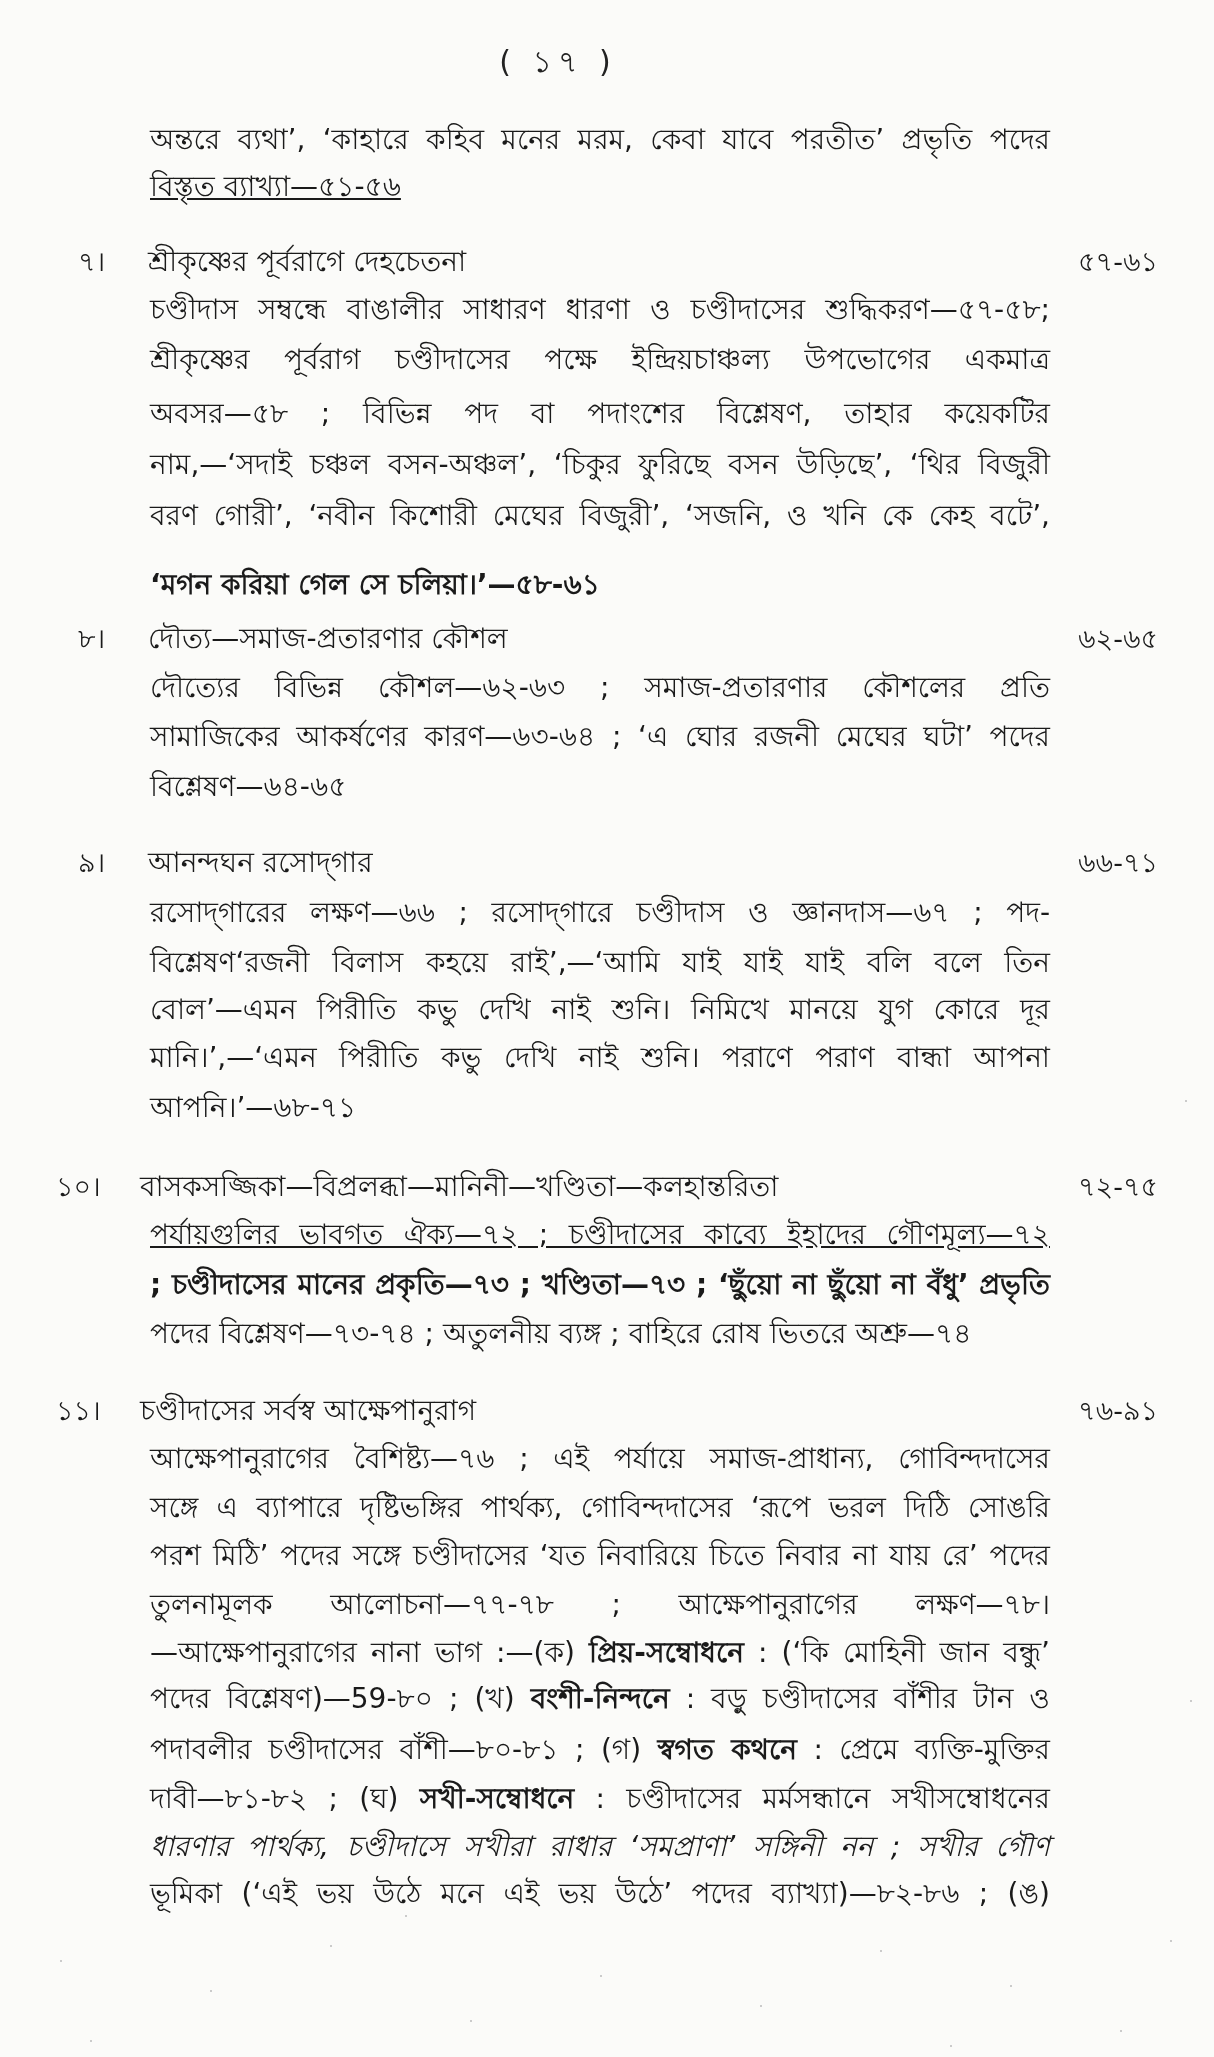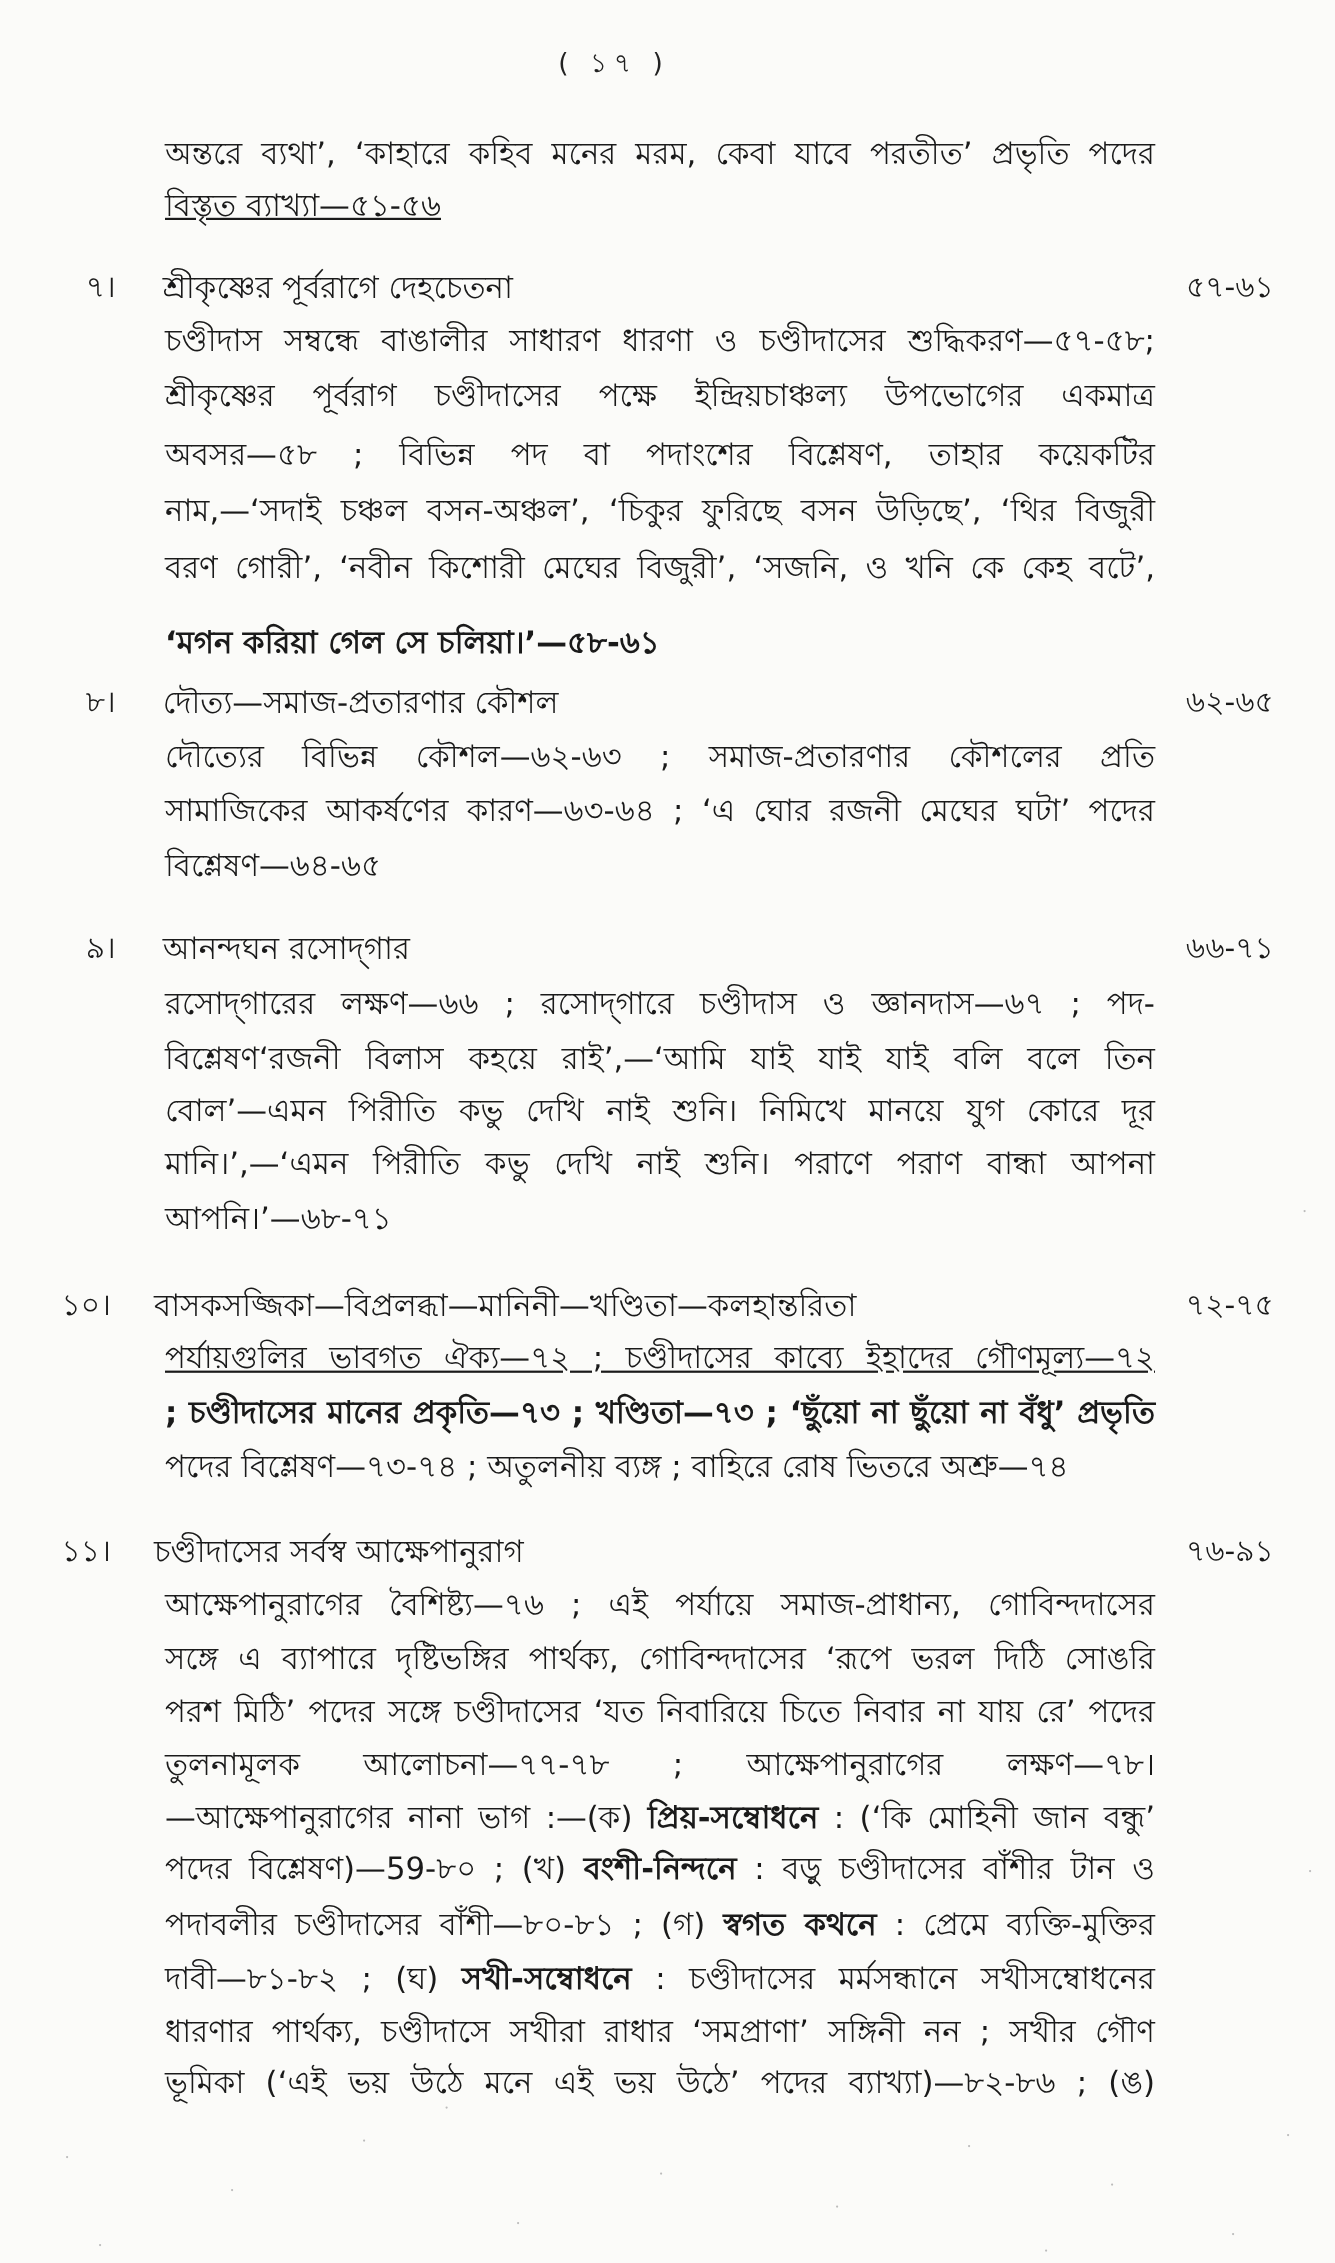--- a/index.html
+++ b/index.html
@@ -4,21 +4,21 @@
 <style>
   html, body { margin:0; padding:0; }
   body {
     width:1214px; height:2057px; position:relative; overflow:hidden;
     background:#fbfbf9;
     font-family:"DejaVu Sans","Liberation Sans",sans-serif;
     color:#1a1a1a;
   }
   .page-number {
     position:absolute; top:38px; left:0; width:1116px; text-align:center;
-    font-size:24px; letter-spacing:6px; color:#222;
+    font-size:30px; letter-spacing:6px; color:#222;
   }
   .line {
     position:absolute; left:150px; width:900px; height:50px;
     font-size:28px; line-height:50px; white-space:nowrap;
     text-align:justify; text-align-last:justify;
   }
   .line.last { text-align-last:left; }
   .line b { font-weight:bold; }
   .item-num {
     position:absolute; font-size:27px; line-height:50px; height:50px;
@@ -80,21 +80,21 @@
       <div class="line last item-title" style="top: 1386px; left: 140px;">চণ্ডীদাসের সর্বস্ব আক্ষেপানুরাগ</div>
       <div class="item-pages" style="top: 1386px;">৭৬-৯১</div>
       <div class="line" style="top: 1434px;"><span>আক্ষেপানুরাগের বৈশিষ্ট্য—৭৬ ; এই পর্যায়ে সমাজ-প্রাধান্য, গোবিন্দদাসের</span></div>
       <div class="line" style="top: 1483px;"><span>সঙ্গে এ ব্যাপারে দৃষ্টিভঙ্গির পার্থক্য, গোবিন্দদাসের ‘রূপে ভরল দিঠি সোঙরি</span></div>
       <div class="line" style="top: 1531px;"><span>পরশ মিঠি’ পদের সঙ্গে চণ্ডীদাসের ‘যত নিবারিয়ে চিতে নিবার না যায় রে’ পদের</span></div>
       <div class="line" style="top: 1580px;"><span>তুলনামূলক আলোচনা—৭৭-৭৮ ; আক্ষেপানুরাগের লক্ষণ—৭৮।</span></div>
       <div class="line" style="top: 1628px;"><span>—আক্ষেপানুরাগের নানা ভাগ :—(ক) </span><b>প্রিয়-সম্বোধনে</b><span> : (‘কি মোহিনী জান বন্ধু’</span></div>
       <div class="line" style="top: 1674px;"><span>পদের বিশ্লেষণ)—59-৮০ ; (খ) </span><b>বংশী-নিন্দনে</b><span> : বড়ু চণ্ডীদাসের বাঁশীর টান ও</span></div>
       <div class="line" style="top: 1725px;"><span>পদাবলীর চণ্ডীদাসের বাঁশী—৮০-৮১ ; (গ) </span><b>স্বগত কথনে</b><span> : প্রেমে ব্যক্তি-মুক্তির</span></div>
       <div class="line" style="top: 1774px;"><span>দাবী—৮১-৮২ ; (ঘ) </span><b>সখী-সম্বোধনে</b><span> : চণ্ডীদাসের মর্মসন্ধানে সখীসম্বোধনের</span></div>
-      <div class="line" style="top: 1822px;"><span>ধারণার পার্থক্য, চণ্ডীদাসে সখীরা রাধার ‘সমপ্রাণা’ সঙ্গিনী নন ; সখীর গৌণ</span></div>
+      <div class="line" style="top: 1822px; font-style: italic;"><span>ধারণার পার্থক্য, চণ্ডীদাসে সখীরা রাধার ‘সমপ্রাণা’ সঙ্গিনী নন ; সখীর গৌণ</span></div>
       <div class="line" style="top: 1869px;"><span>ভূমিকা (‘এই ভয় উঠে মনে এই ভয় উঠে’ পদের ব্যাখ্যা)—৮২-৮৬ ; (ঙ)</span></div>
     </div>
     <div class="speck" style="left: 60px; top: 1960px;"></div>
     <div class="speck" style="left: 210px; top: 1990px;"></div>
     <div class="speck" style="left: 330px; top: 1945px;"></div>
     <div class="speck" style="left: 470px; top: 2020px;"></div>
     <div class="speck" style="left: 600px; top: 1975px;"></div>
     <div class="speck" style="left: 760px; top: 2005px;"></div>
     <div class="speck" style="left: 880px; top: 1950px;"></div>
     <div class="speck" style="left: 1010px; top: 1985px;"></div>

